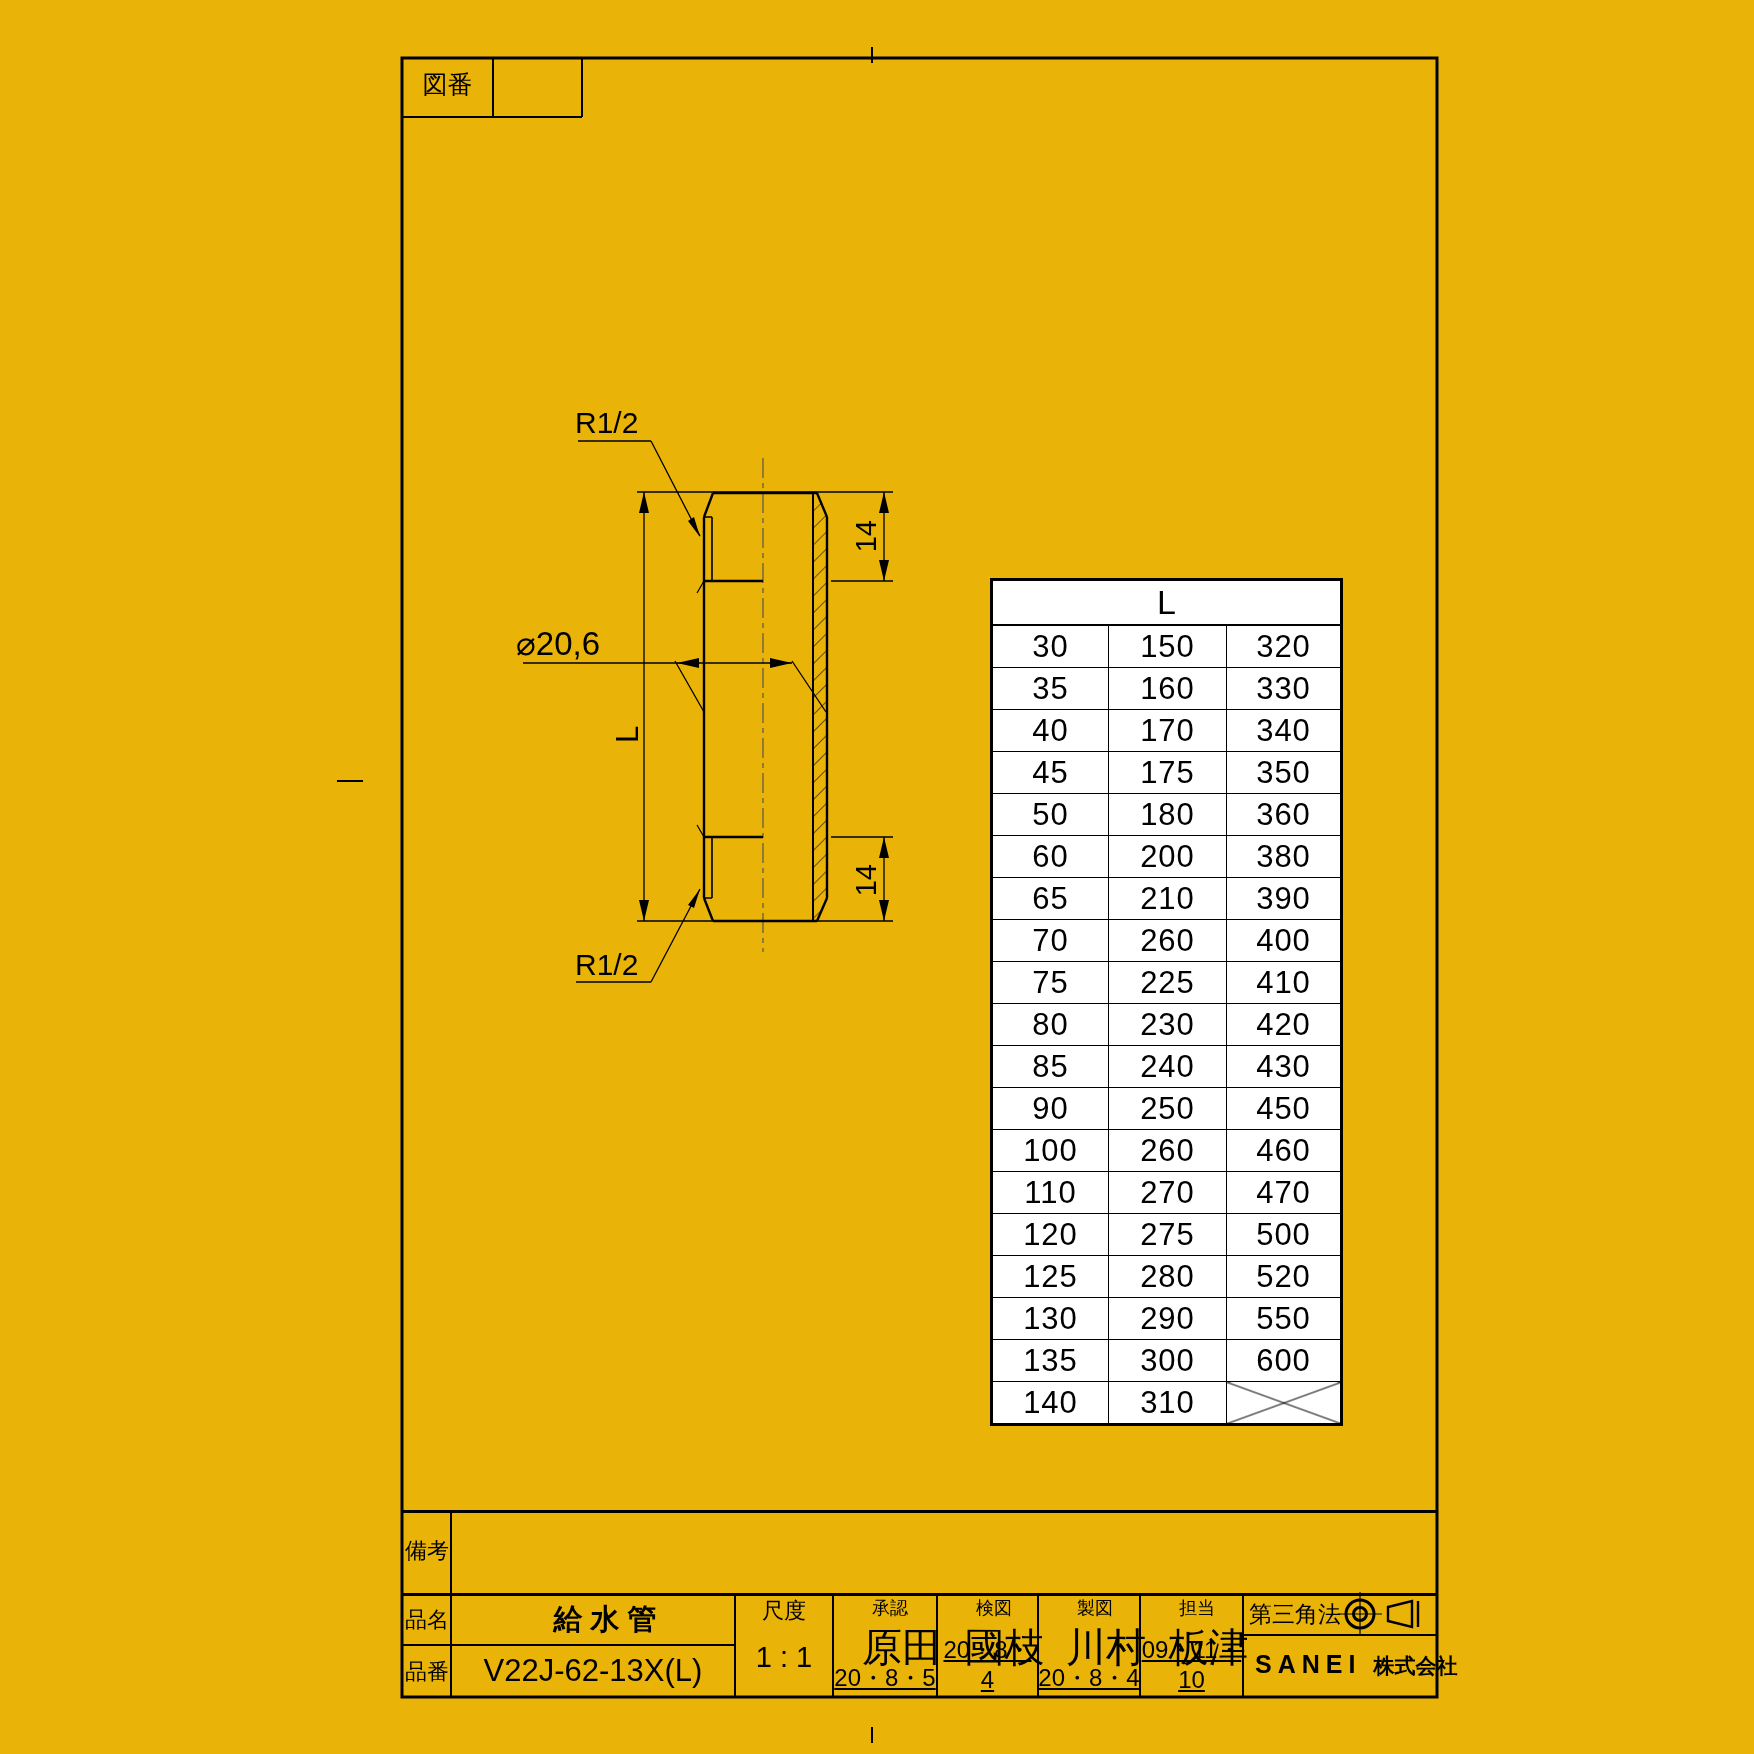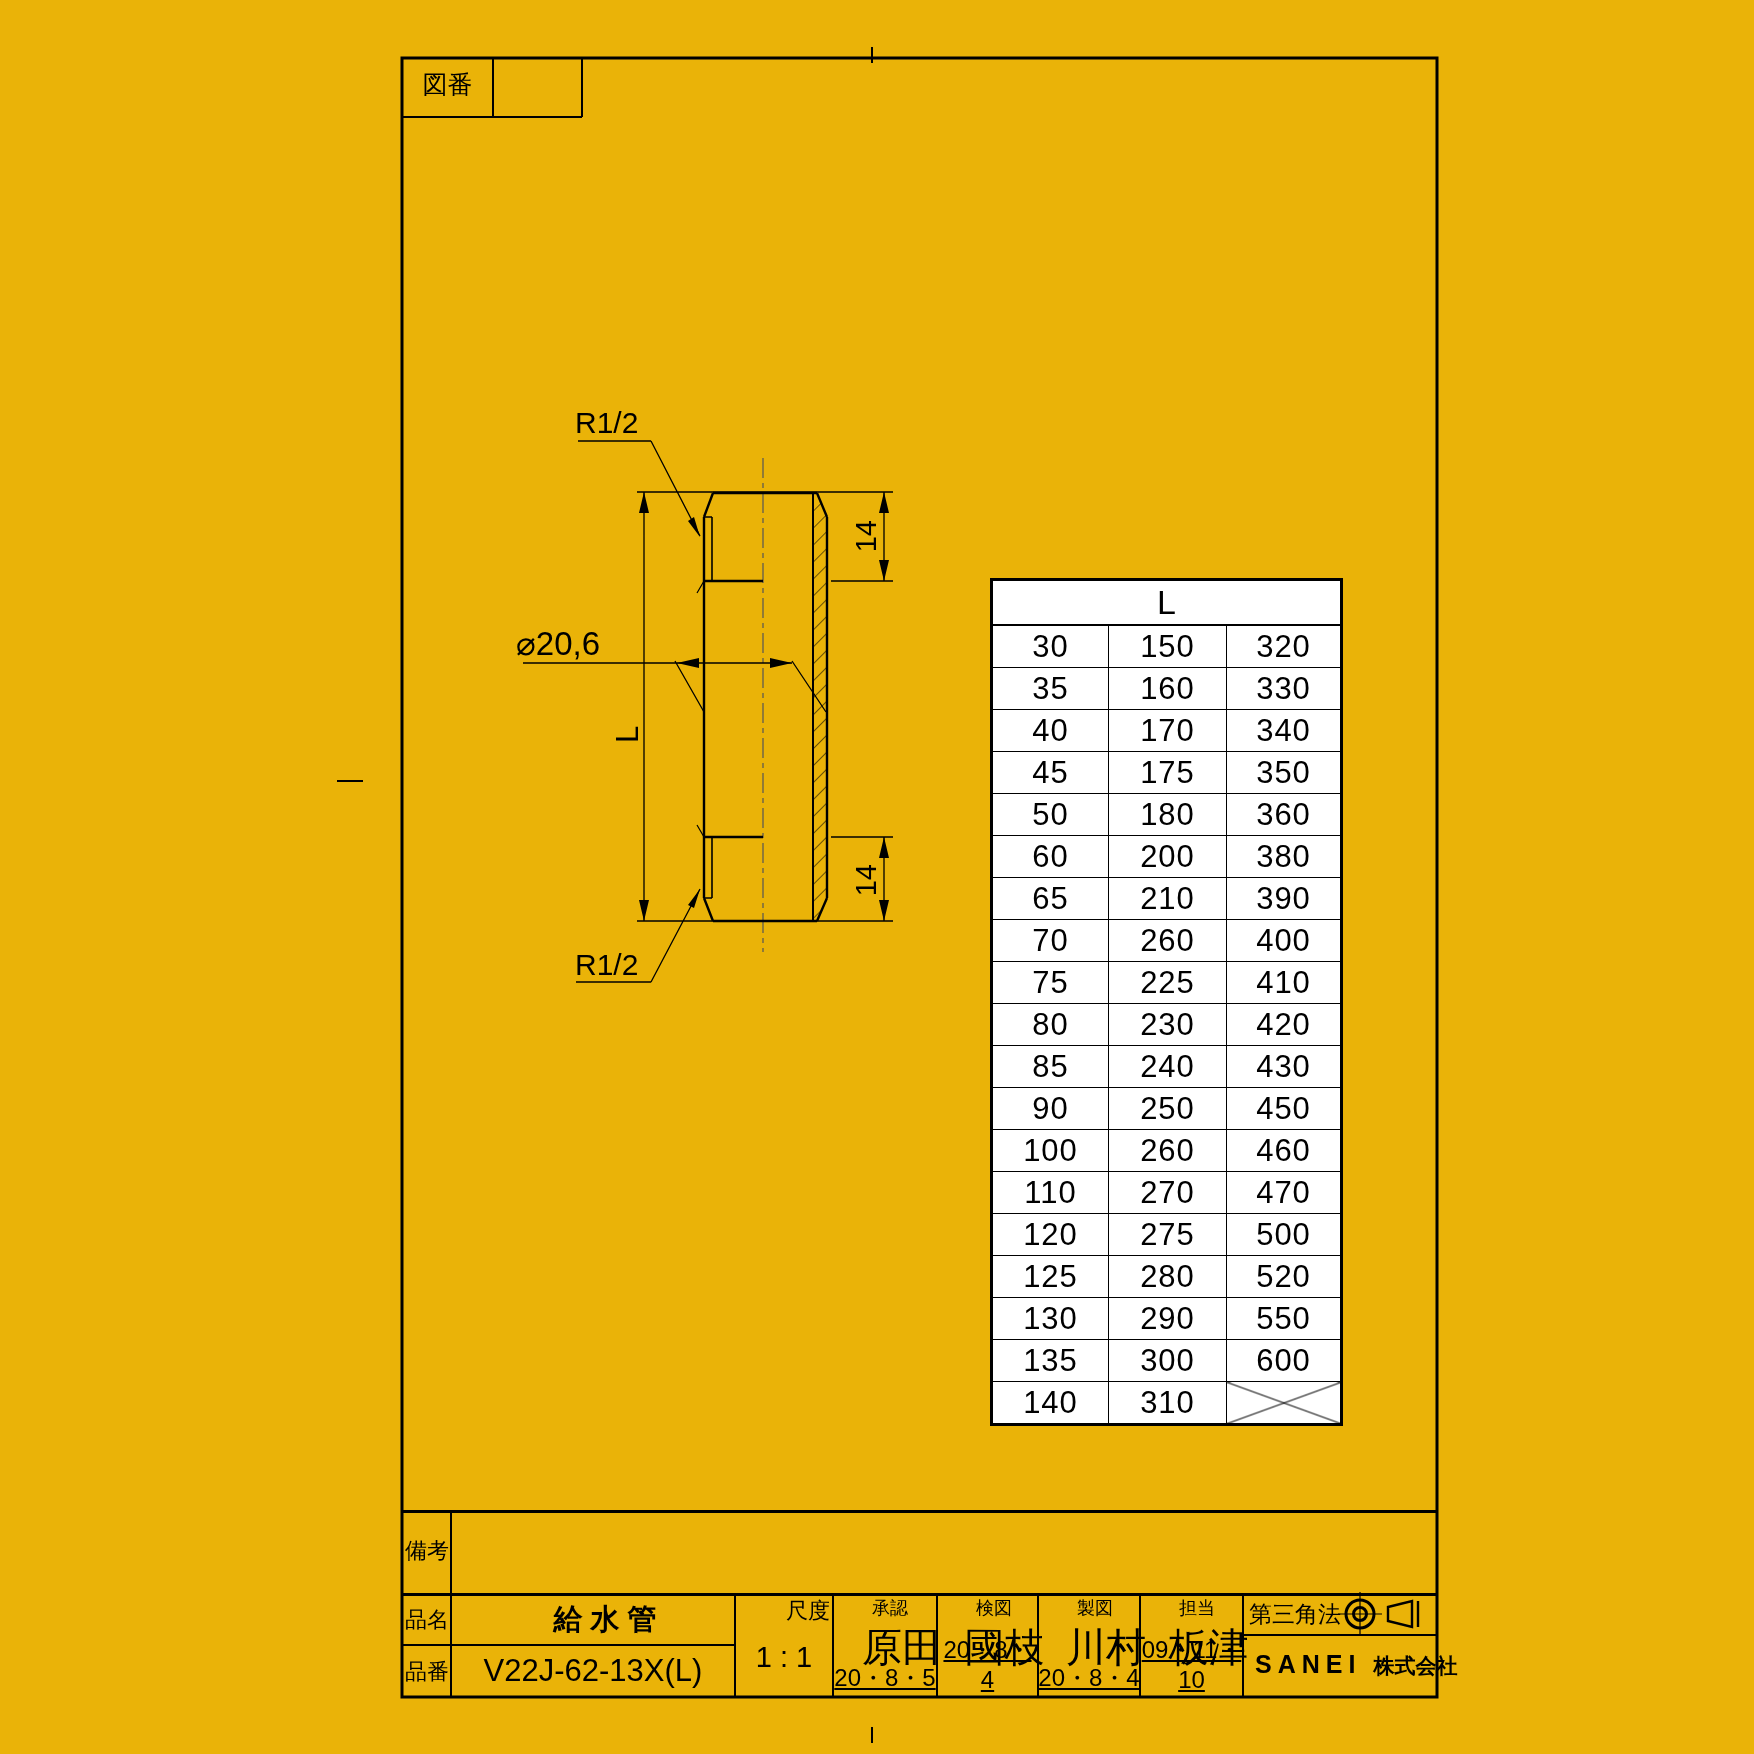--- a/index.html
+++ b/index.html
@@ -194,21 +194,21 @@
 
   <div class="lbl center tb-small" style="left:403px;top:1539px;width:48px;">備考</div>
   <div class="lbl" style="left:460px;top:1539px;width:960px;font-size:22px;"></div>
 
   <div class="lbl center tb-small" style="left:403px;top:1608px;width:48px;">品名</div>
   <div class="lbl center bold" style="left:451px;top:1604px;width:284px;font-size:29px;">給 水 管</div>
 
   <div class="lbl center tb-small" style="left:403px;top:1660px;width:48px;">品番</div>
   <div class="lbl center" style="left:451px;top:1655px;width:284px;font-size:31px;">V22J-62-13X(L)</div>
 
-  <div class="lbl center tb-small" style="left:735px;top:1599px;width:98px;padding-left:24px;">尺度</div>
+  <div class="lbl center tb-small" style="left:735px;top:1599px;width:98px;">尺度</div>
   <div class="lbl center" style="left:735px;top:1642px;width:98px;font-size:29px;">1 : 1</div>
 
   <div class="appr" style="left:833px;top:1594px;width:104px;height:103px;">
     <div class="appr-label">承認</div>
     <div class="appr-name">原田</div>
     <div class="appr-date">20・8・5</div>
   </div>
   <div class="appr" style="left:937px;top:1594px;width:101px;height:103px;">
     <div class="appr-label">検図</div>
     <div class="appr-name">國枝</div>

